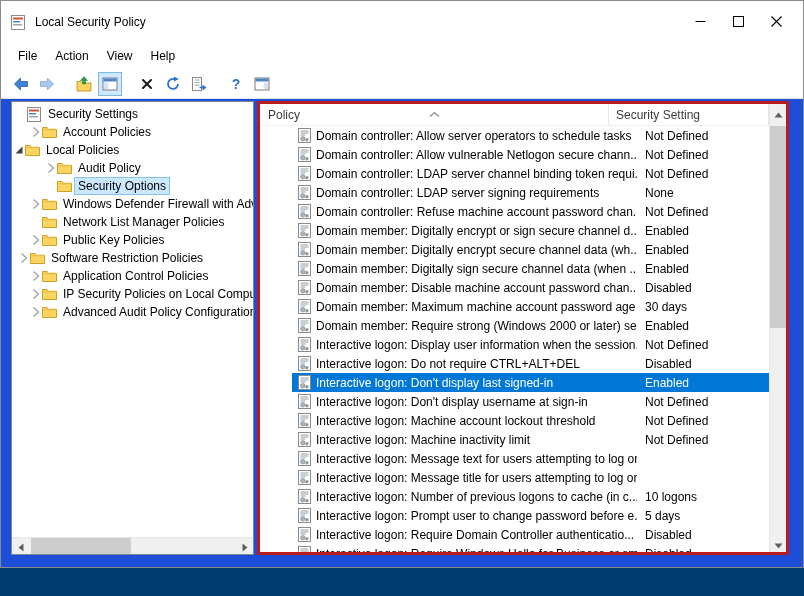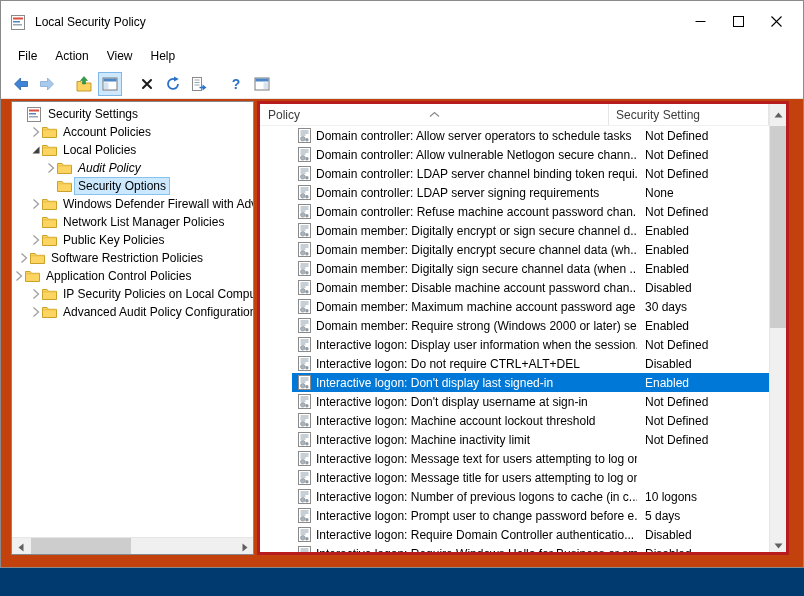--- a/index.html
+++ b/index.html
@@ -12,21 +12,21 @@
   .title { font-size:12px; color:#000; }
   .win-controls { position:absolute; right:8px; top:0; height:42px; display:flex; align-items:center; }
   .win-btn { width:38px; height:28px; display:flex; align-items:center; justify-content:center; }
   .menubar { flex:0 0 26px; display:flex; align-items:center; padding-left:8px; background:#fff; }
   .menu-item { font-size:12px; color:#000; padding:4px 9px; }
   .toolbar { flex:0 0 30px; display:flex; align-items:center; padding-left:8px; gap:2px;
              background:#fff; border-bottom:1px solid #e6e6e6; }
   .tb-btn { width:24px; height:24px; display:flex; align-items:center; justify-content:center; border:1px solid transparent; }
   .tb-btn.pressed { background:#cde8ff; border-color:#7fb8e8; }
   .tb-btn.group-start { margin-left:11px; }
-  .content { flex:1; background:#c2410c; display:flex; gap:3px; padding:2px 14px 12px 10px; overflow:hidden; }
+  .content { flex:1; background:#1d4ed8; display:flex; gap:3px; padding:2px 14px 12px 10px; overflow:hidden; }
   .tree-pane { flex:0 0 243px; background:#fff; border:1px solid #828790; position:relative; overflow:hidden; padding-top:3px; }
   .tree-item { height:18px; display:flex; align-items:center; white-space:nowrap; font-size:12px; color:#000; }
   .expander { flex:0 0 13px; width:13px; display:flex; align-items:center; justify-content:center; }
   .tree-icon { flex:0 0 18px; width:18px; display:flex; align-items:center; }
   .tree-label { padding:1px 3px; line-height:14px; }
   .tree-label.selected { background:var(--treesel,#cce8ff); outline:1px solid var(--treeselborder,#84c3f0); }
   .hscroll { position:absolute; left:0; right:0; bottom:0; height:17px; background:#f0f0f0; border-top:1px solid #e6e6e6; }
   .harrow { position:absolute; top:0; width:17px; height:17px; display:flex; align-items:center; justify-content:center; }
   .harrow.left { left:0; } .harrow.right { right:0; }
   .hthumb { position:absolute; top:0; left:19px; width:100px; height:16px; background:#cdcdcd; }
@@ -187,35 +187,35 @@
                 </svg>
               </span>
               <span class="tree-icon">
                 <svg width="15" height="12" viewBox="0 0 15 12">
                   <path d="M0.5 1.5 h4.6 l1.4 1.8 h8 v8.2 h-14 z" fill="#fcd462" stroke="#c9a227"></path>
                   <path d="M0.5 3.8 h14" stroke="#e8bc45"></path>
                 </svg>
               </span>
               <span class="tree-label">Account Policies</span>
             </div>
-            <div class="tree-item" style="padding-left: 17px;">
+            <div class="tree-item" style="">
               <span class="expander">
                 <svg width="10" height="10" viewBox="0 0 10 10">
                   <path d="M8.5 1.5 L8.5 8.5 L1.5 8.5 Z" fill="#404040"></path>
                 </svg>
               </span>
               <span class="tree-icon">
                 <svg width="15" height="12" viewBox="0 0 15 12">
                   <path d="M0.5 1.5 h4.6 l1.4 1.8 h8 v8.2 h-14 z" fill="#fcd462" stroke="#c9a227"></path>
                   <path d="M0.5 3.8 h14" stroke="#e8bc45"></path>
                 </svg>
               </span>
               <span class="tree-label">Local Policies</span>
             </div>
-            <div class="tree-item" style="padding-left: 32px; font-style: italic;">
+            <div class="tree-item" style="padding-left: 32px;">
               <span class="expander">
                 <svg width="8" height="12" viewBox="0 0 8 12">
                   <path d="M1.5 1.5 L6.5 6 L1.5 10.5" fill="none" stroke="#a0a0a0" stroke-width="1.3"></path>
                 </svg>
               </span>
               <span class="tree-icon">
                 <svg width="15" height="12" viewBox="0 0 15 12">
                   <path d="M0.5 1.5 h4.6 l1.4 1.8 h8 v8.2 h-14 z" fill="#fcd462" stroke="#c9a227"></path>
                   <path d="M0.5 3.8 h14" stroke="#e8bc45"></path>
                 </svg>
@@ -277,21 +277,21 @@
                 </svg>
               </span>
               <span class="tree-icon">
                 <svg width="15" height="12" viewBox="0 0 15 12">
                   <path d="M0.5 1.5 h4.6 l1.4 1.8 h8 v8.2 h-14 z" fill="#fcd462" stroke="#c9a227"></path>
                   <path d="M0.5 3.8 h14" stroke="#e8bc45"></path>
                 </svg>
               </span>
               <span class="tree-label">Software Restriction Policies</span>
             </div>
-            <div class="tree-item" style="">
+            <div class="tree-item" style="padding-left: 17px;">
               <span class="expander">
                 <svg width="8" height="12" viewBox="0 0 8 12">
                   <path d="M1.5 1.5 L6.5 6 L1.5 10.5" fill="none" stroke="#a0a0a0" stroke-width="1.3"></path>
                 </svg>
               </span>
               <span class="tree-icon">
                 <svg width="15" height="12" viewBox="0 0 15 12">
                   <path d="M0.5 1.5 h4.6 l1.4 1.8 h8 v8.2 h-14 z" fill="#fcd462" stroke="#c9a227"></path>
                   <path d="M0.5 3.8 h14" stroke="#e8bc45"></path>
                 </svg>

